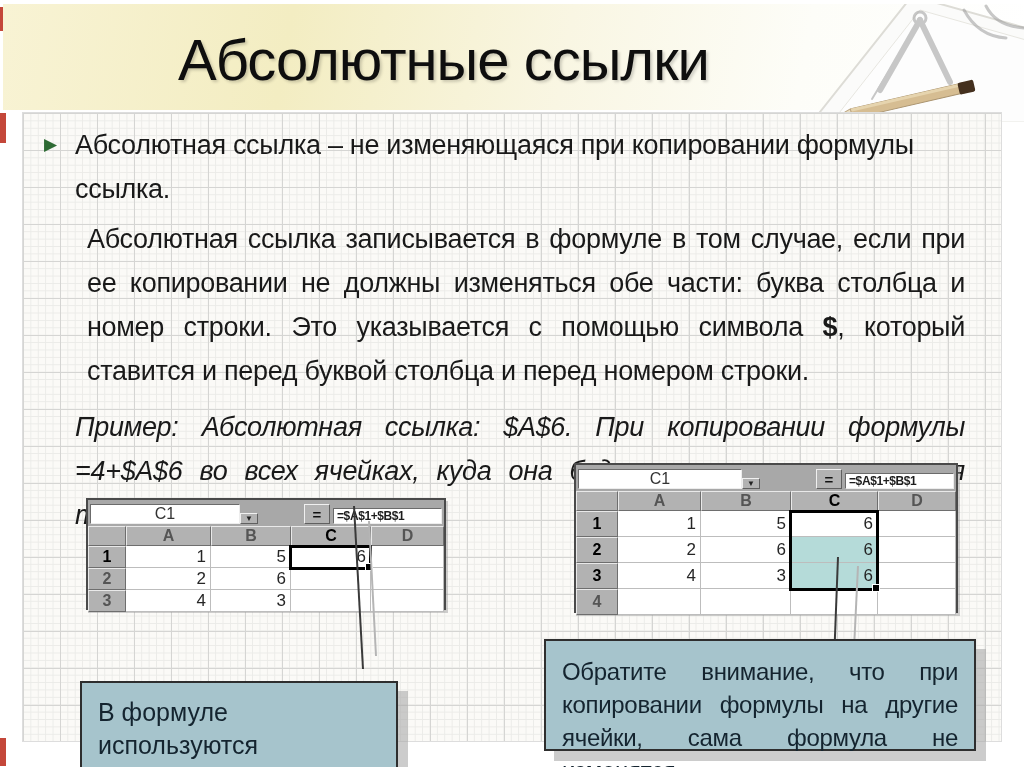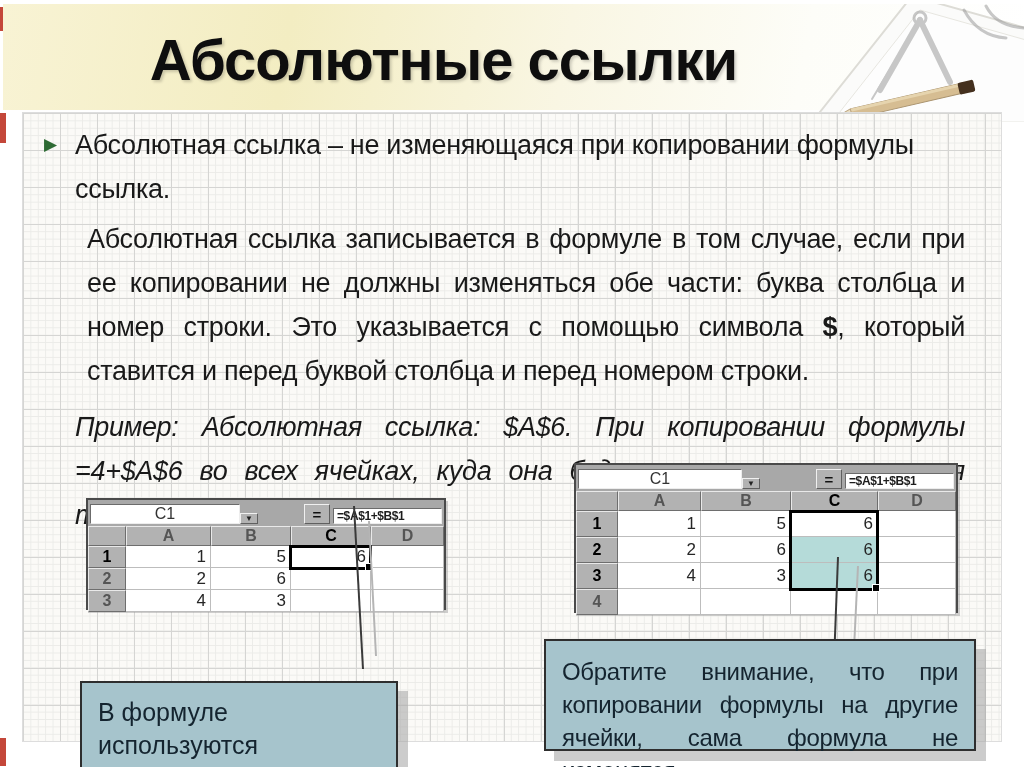--- a/index.html
+++ b/index.html
@@ -9,21 +9,21 @@
   
   .red-accent{position:absolute;left:0;width:6px;background:#c4473a;}
   .red-accent.a1{top:7px;height:24px;}
   .red-accent.a2{top:113px;height:30px;}
   .red-accent.a3{top:738px;height:28px;}
 
   
   .title-band{position:absolute;left:3px;top:4px;width:1021px;height:106px;
       background:linear-gradient(100deg,#f8f3d4 0%,#f3edc2 28%,#f9f6e3 55%,#fdfdf8 78%,#ffffff 100%);}
   .title-band h1{margin:0;position:absolute;left:0;right:140px;top:22px;text-align:center;
-      font-size:58px;font-weight:bold;color:#0e0e0e;letter-spacing:-1px;
+      font-size:58px;font-weight:normal;color:#0e0e0e;letter-spacing:-1px;
       text-shadow:2px 2px 3px rgba(0,0,0,.18);white-space:nowrap;}
 
   .paper-art{position:absolute;right:0;top:0;width:270px;height:118px;}
 
   
   .grid-panel{position:absolute;left:22px;top:112px;width:980px;height:630px;box-sizing:border-box;
       padding:10px 36px 0 52px;
       background-color:#fbfaf7;
       background-image:
         linear-gradient(#d5d5d3 1px,transparent 1px),

